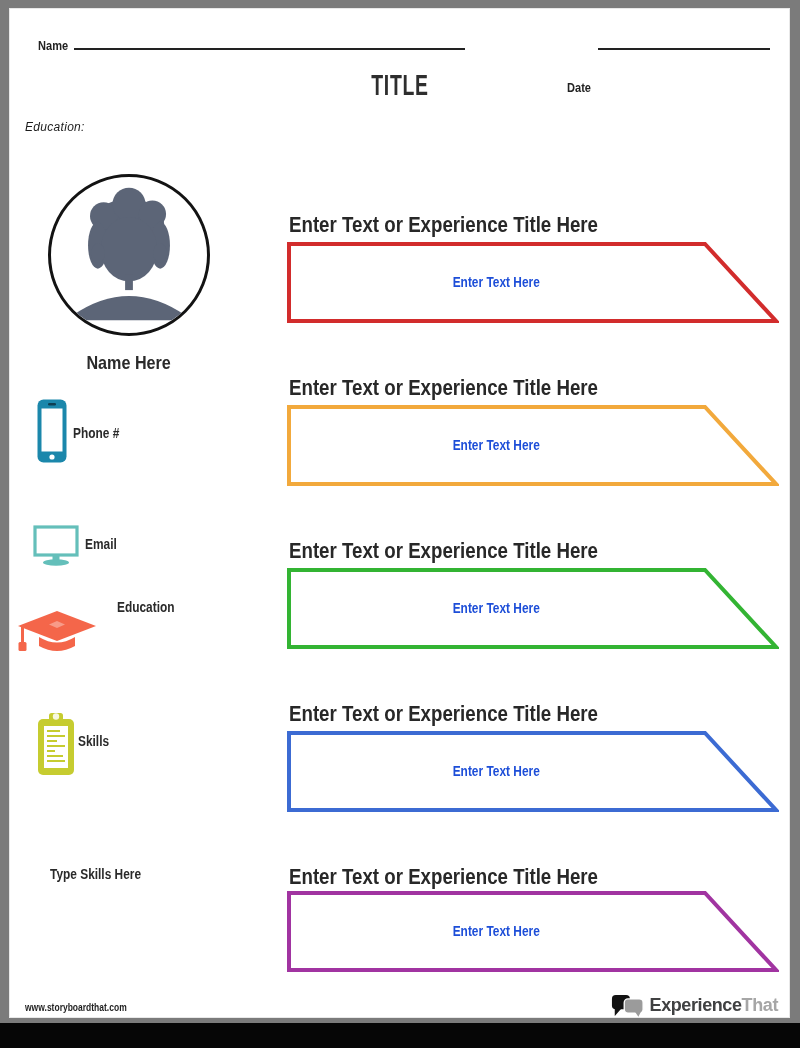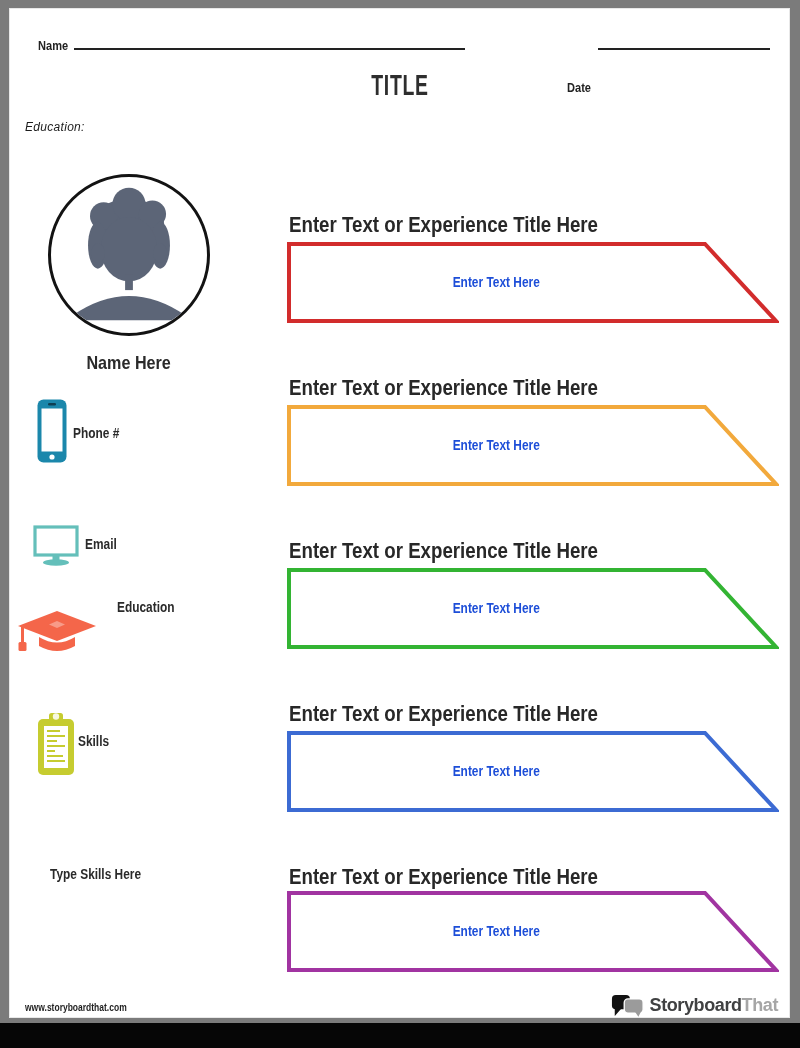--- a/index.html
+++ b/index.html
@@ -224,18 +224,18 @@
   </div>
   <div class="abs logo">
     <svg viewBox="0 0 36 28" width="34" height="27">
       <g>
         <rect x="1" y="3" width="19" height="15" rx="4" fill="#121212"></rect>
         <polygon points="4,15 12,16 4,25" fill="#121212"></polygon>
         <rect x="14" y="7" width="20" height="15" rx="4" fill="#9b9b9b" stroke="#ffffff" stroke-width="1.4"></rect>
         <polygon points="25,20 32,20 29,26" fill="#9b9b9b"></polygon>
       </g>
     </svg>
-    <span class="logo-text"><span class="p1">Storyboard</span><span class="p2">That</span></span>
+    <span class="logo-text"><span class="p1">Experience</span><span class="p2">That</span></span>
   </div>
 
 </div>
 
 <div class="bottom-bar"></div>
 
 </body></html>

